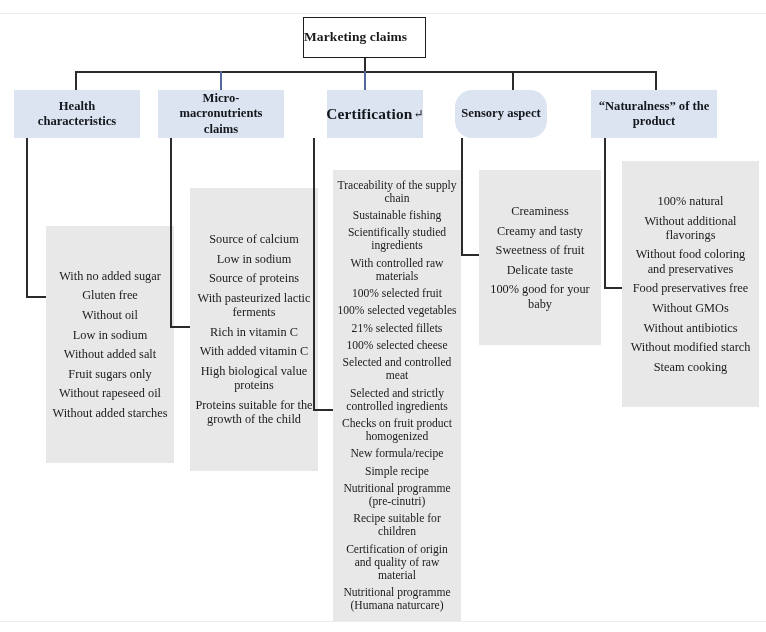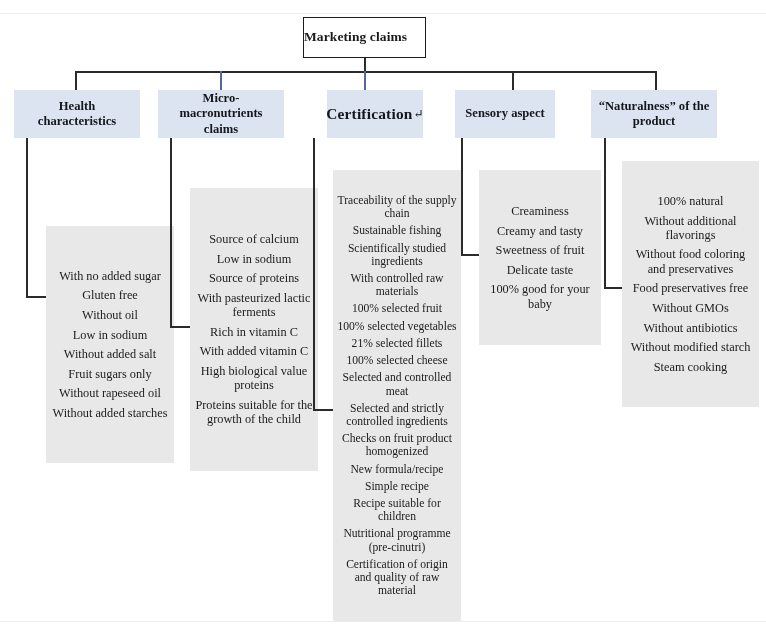--- a/index.html
+++ b/index.html
@@ -168,26 +168,27 @@
     <div class="claim">With controlled raw materials</div>
     <div class="claim">100% selected fruit</div>
     <div class="claim">100% selected vegetables</div>
     <div class="claim">21% selected fillets</div>
     <div class="claim">100% selected cheese</div>
     <div class="claim">Selected and controlled meat</div>
     <div class="claim">Selected and strictly controlled ingredients</div>
     <div class="claim">Checks on fruit product homogenized</div>
     <div class="claim">New formula/recipe</div>
     <div class="claim">Simple recipe</div>
+    <div class="claim">Nutritional programme (pre-cinutri)</div>
     <div class="claim">Recipe suitable for children</div>
-    <div class="claim">Nutritional programme (pre-cinutri)</div>
     <div class="claim">Certification of origin and quality of raw material</div>
-  </div>
-
-  <div class="cat-box" style="left:455px; top:90px; width:100px; height:48px;">
+    <div class="claim">Nutritional programme (Humana naturcare)</div>
+  </div>
+
+  <div class="cat-box" style="left:455px; top:90px; width:92px; height:48px;border-radius:17px;">
     <span>Sensory aspect</span>
   </div>
   <div class="conn" style="left:461px; top:138px; width:1.8px; height:118px;"></div>
   <div class="conn" style="left:461px; top:254px; width:22px; height:1.8px;"></div>
   <div class="claim-panel" style="left:479px; top:170px; width:122px; height:175px;">
     <div class="claim">Creaminess</div>
     <div class="claim">Creamy and tasty</div>
     <div class="claim">Sweetness of fruit</div>
     <div class="claim">Delicate taste</div>
     <div class="claim">100% good for your baby</div>

